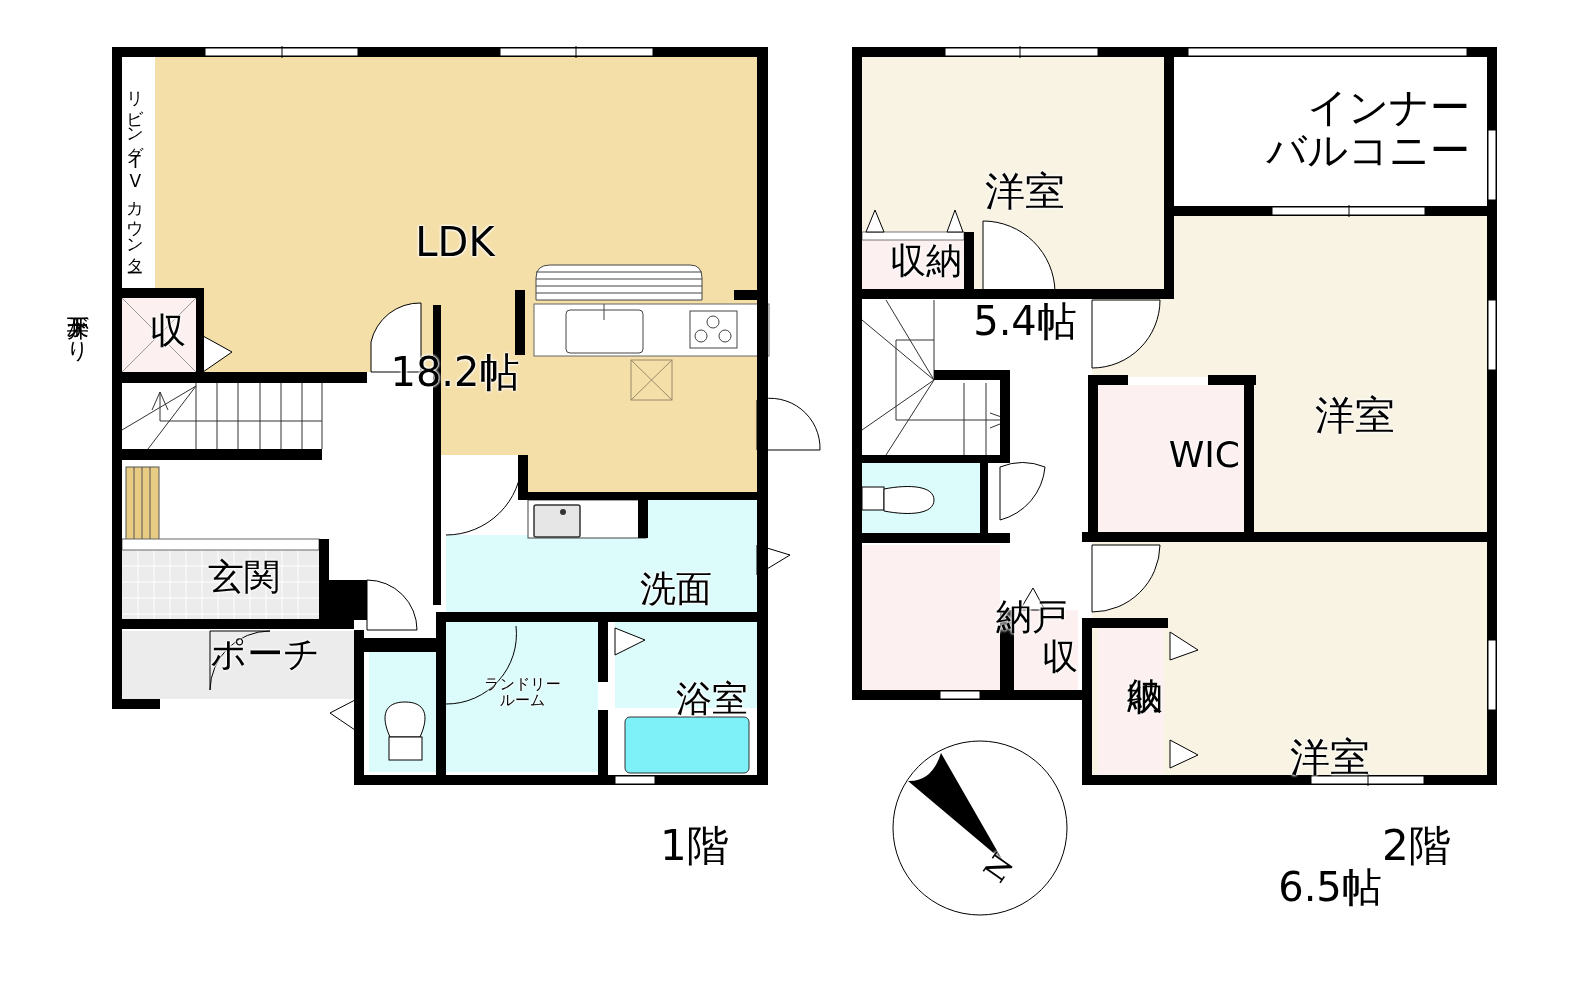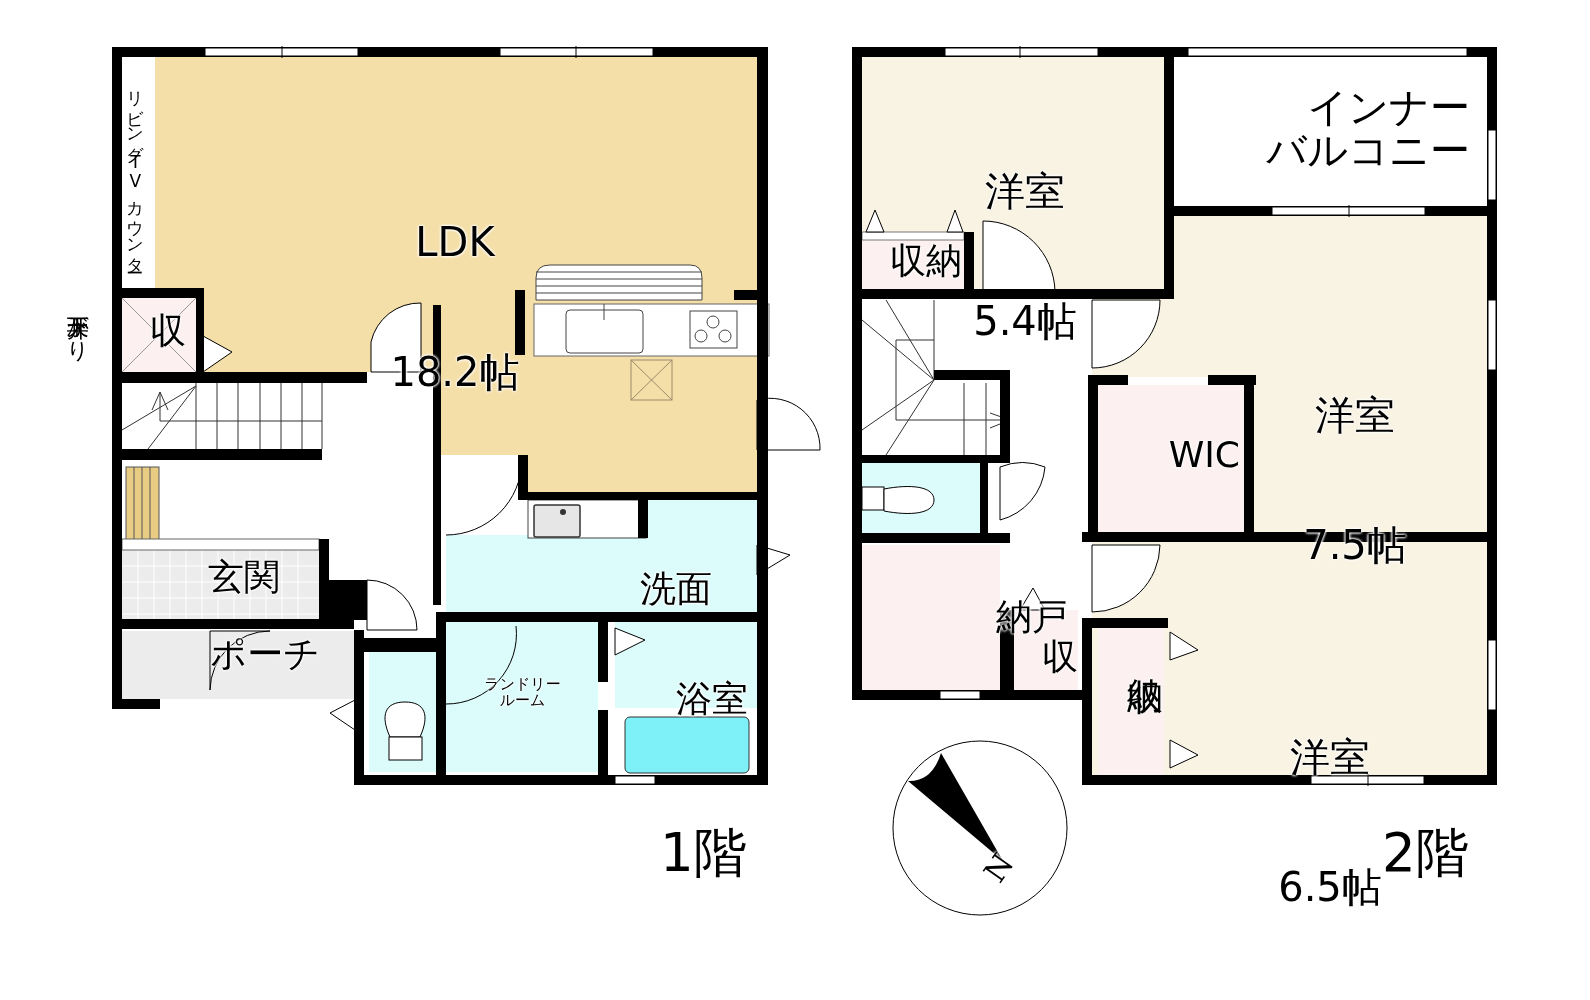--- a/index.html
+++ b/index.html
@@ -5,21 +5,21 @@
   html, body { margin: 0; padding: 0; background: #ffffff; }
   body { width: 1590px; height: 1000px; overflow: hidden; position: relative; font-family: "DejaVu Sans", sans-serif; }
   #plan { position: absolute; left: 0; top: 0; width: 1590px; height: 1000px; }
   .lbl { position: absolute; color: #000; text-align: center; line-height: 1.08; white-space: pre; font-family: "DejaVu Sans", sans-serif;
          text-shadow: 0 0 3px #fff, 0 0 3px #fff, 0 0 3px #fff; }
   .big { font-size: 40px; }
   .mid { font-size: 36px; text-align: right; }
   .sm  { font-size: 15px; }
   .vert { writing-mode: vertical-rl; text-orientation: upright; font-size: 17px; letter-spacing: -1px; }
   .vert-lg { writing-mode: vertical-rl; text-orientation: upright; font-size: 22px; letter-spacing: 0px; }
-  .floor { position: absolute; font-size: 53px; color: #000; font-family: "DejaVu Sans", sans-serif; }
+  .floor { position: absolute; font-size: 42px; color: #000; font-family: "DejaVu Sans", sans-serif; }
 </style>
 </head>
 <body>
 
 <svg id="plan" viewBox="0 0 1590 1000" xmlns="http://www.w3.org/2000/svg">
 
   <g>
 
     <polygon points="155,57 757,57 757,492 528,492 528,455 441,455 441,372 200,372 200,290 155,290" fill="#f5dfa8"></polygon>
     <rect x="122" y="57" width="33" height="233" fill="#ffffff"></rect>
@@ -268,21 +268,20 @@
 
 <div class="lbl big" style="left:940px;top:84px;width:170px;">
   <div>洋室</div>
   <div>5.4帖</div>
 </div>
 <div class="lbl mid" style="left:862px;top:242px;width:100px;">収納</div>
 <div class="lbl big" style="left:1190px;top:86px;width:280px;text-align:right;">インナー
 バルコニー</div>
 <div class="lbl big" style="left:1270px;top:308px;width:170px;">
   <div>洋室</div>
-  <div>7.5帖</div>
 </div>
 <div class="lbl mid" style="left:1100px;top:436px;width:140px;">WIC</div>
 <div class="lbl mid" style="left:894px;top:598px;width:130px;padding-left:44px;">納戸</div>
 <div class="lbl mid" style="left:1014px;top:638px;width:64px;">収</div>
 <div class="lbl big" style="left:1245px;top:650px;width:170px;">
   <div>洋室</div>
   <div>6.5帖</div>
 </div>
 <div class="lbl mid" style="left:1098px;top:650px;width:66px;writing-mode:vertical-rl;text-orientation:upright;">収納</div>
 <div class="lbl" style="left:986px;top:852px;font-size:30px;font-family:'DejaVu Serif',serif;transform:rotate(-55deg);">N</div>

